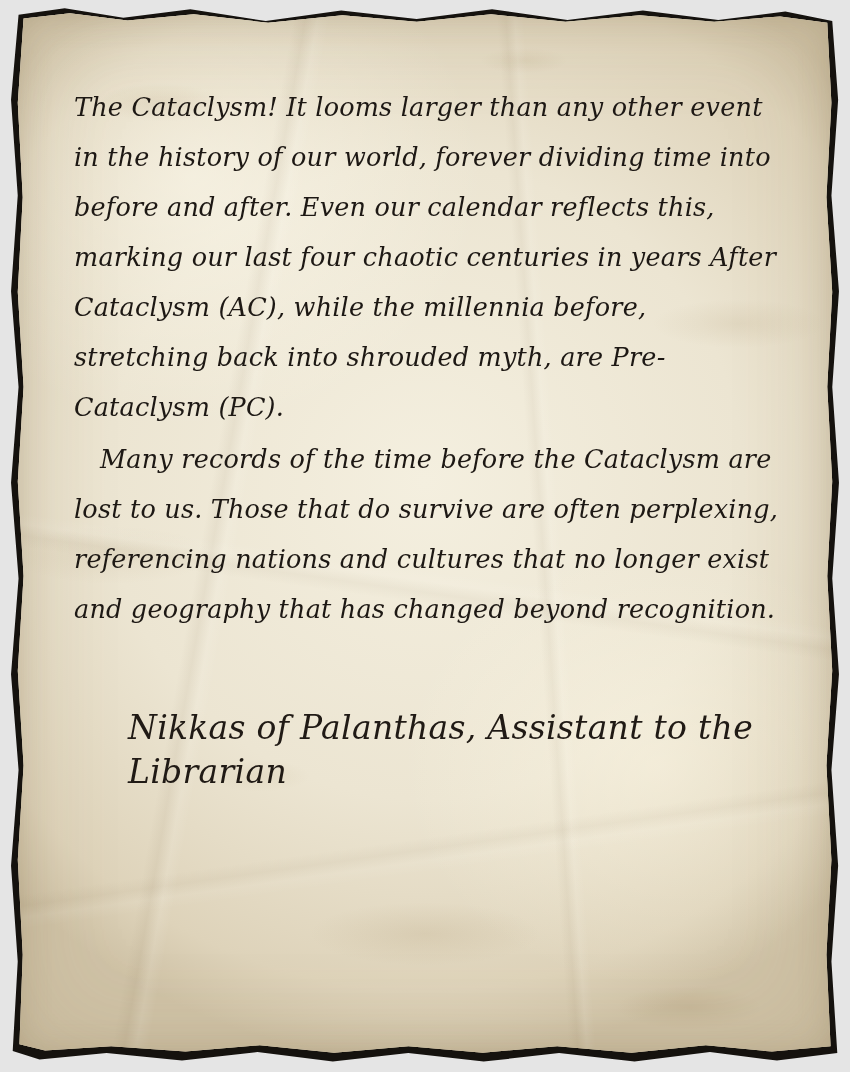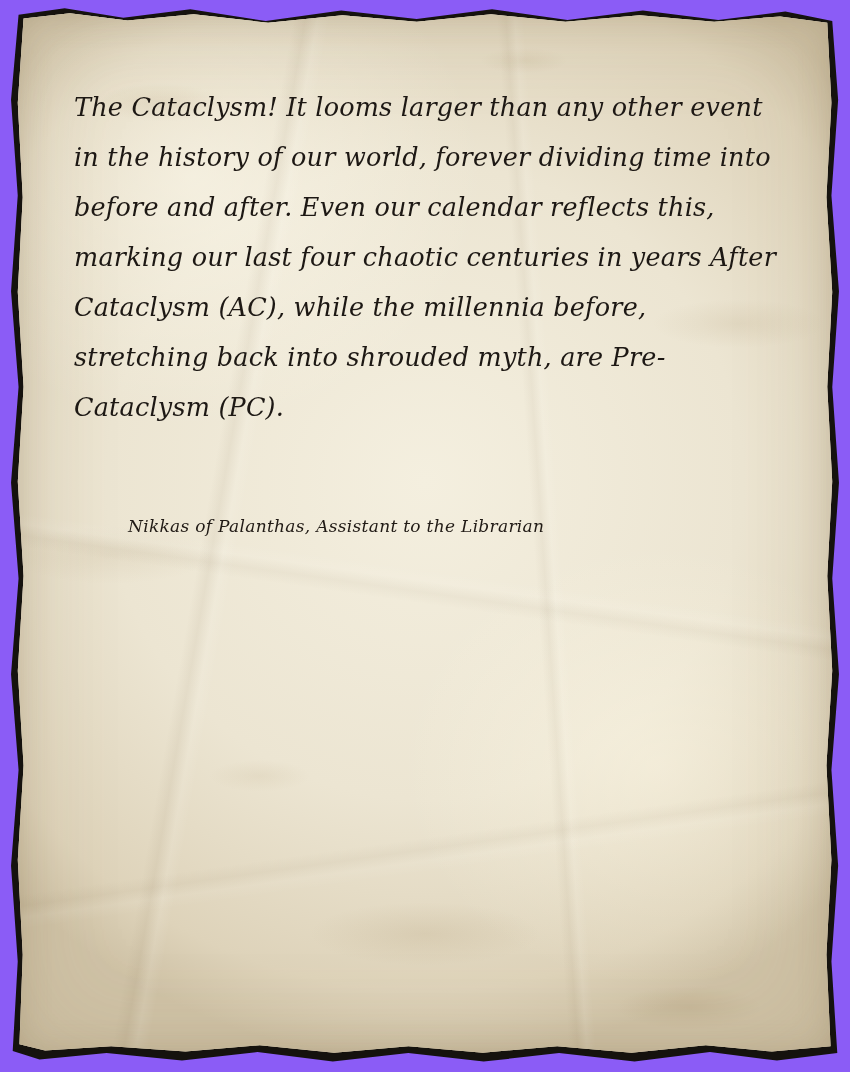--- a/index.html
+++ b/index.html
@@ -11,21 +11,21 @@
     width: 850px;
     height: 1072px;
     overflow: hidden;
     font-family: "DejaVu Serif", serif;
   }
 
   .parchment-stage {
     position: relative;
     width: 850px;
     height: 1072px;
-    background: #8b5cf6;
+    background: #e5e5e5;
   }
 
   
   .parchment-shadow {
     position: absolute;
     left: 6px;
     top: 4px;
     width: 838px;
     height: 1064px;
     background: #15120e;
@@ -140,21 +140,21 @@
   .para {
     margin: 0 0 2px 0;
     text-align: left;
   }
   .para.indent-sm { text-indent: 26px; }
   .para.indent-lg { text-indent: 52px; }
 
   .signature-block {
     margin-top: 72px;
     padding-left: 54px;
-    font-size: 17px;
+    font-size: 33px;
     line-height: 44px;
     color: #201a15;
     font-style: italic;
     letter-spacing: 0.3px;
   }
 </style>
 </head>
 <body>
 
 <div class="parchment-stage">
@@ -166,20 +166,21 @@
     <div class="texture-stains"></div>
     <div class="texture-creases"></div>
     <div class="texture-vignette"></div>
 
     <div class="page-body">
 
       <div class="manuscript-text">
 
         <p class="para">The Cataclysm! It looms larger than any other event in the history of our world, forever dividing time into before and after. Even our calendar reflects this, marking our last four chaotic centuries in years After Cataclysm (AC), while the millennia before, stretching back into shrouded myth, are Pre-Cataclysm (PC).</p>
 
+        <p class="para indent-sm">Many records of the time before the Cataclysm are lost to us. Those that do survive are often perplexing, referencing nations and cultures that no longer exist and geography that has changed beyond recognition.</p>
 
 
       </div>
 
       <div class="signature-block">Nikkas of Palanthas, Assistant to the Librarian</div>
 
     </div>
   </div>
 </div>
 

